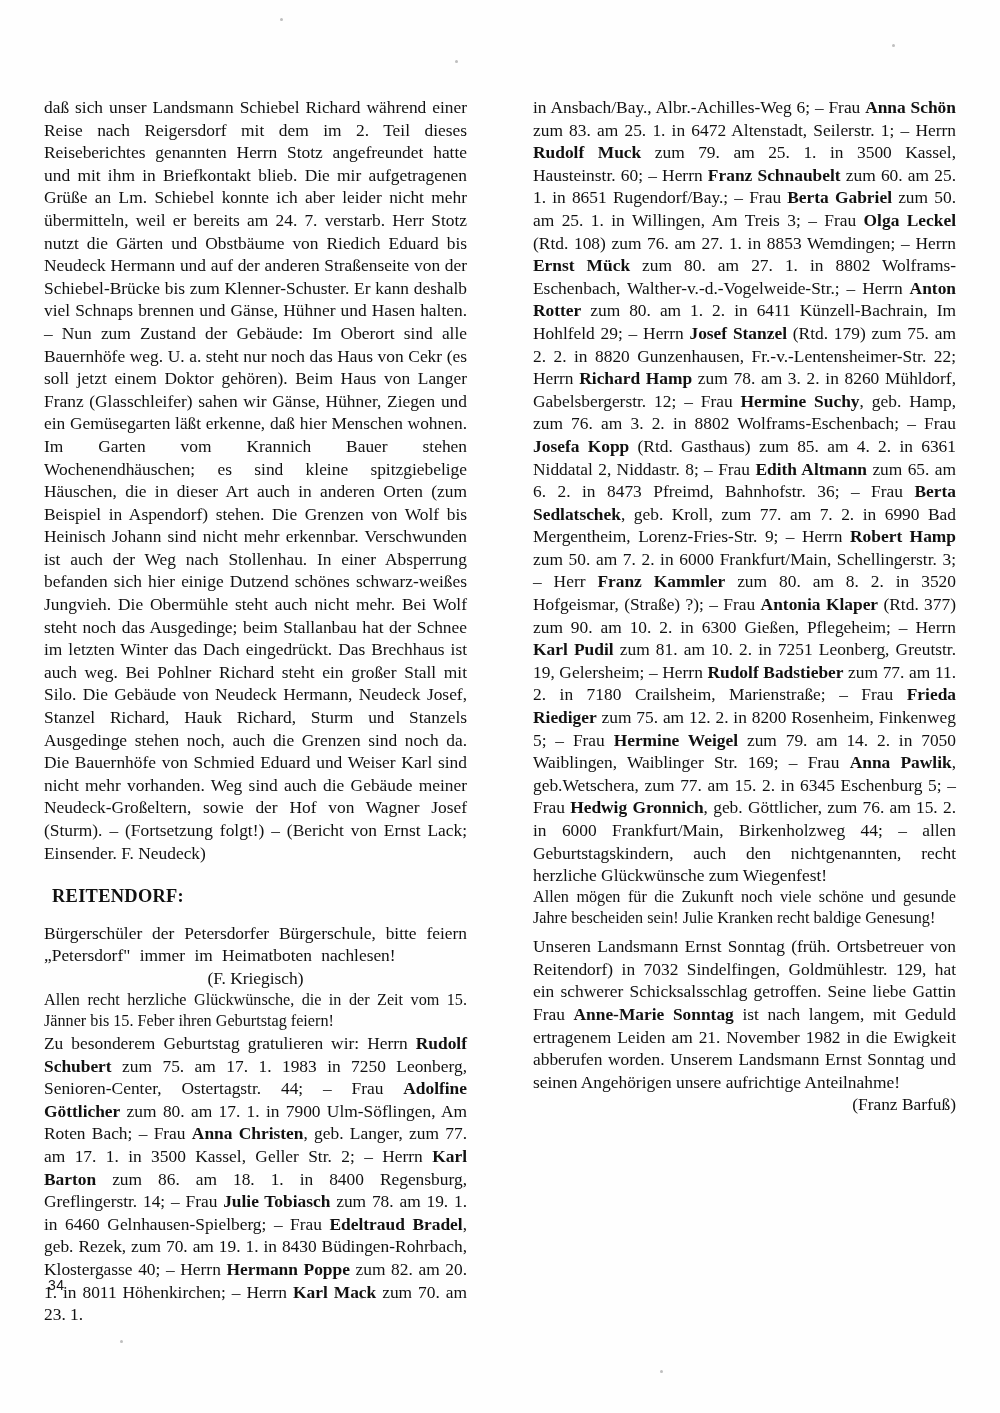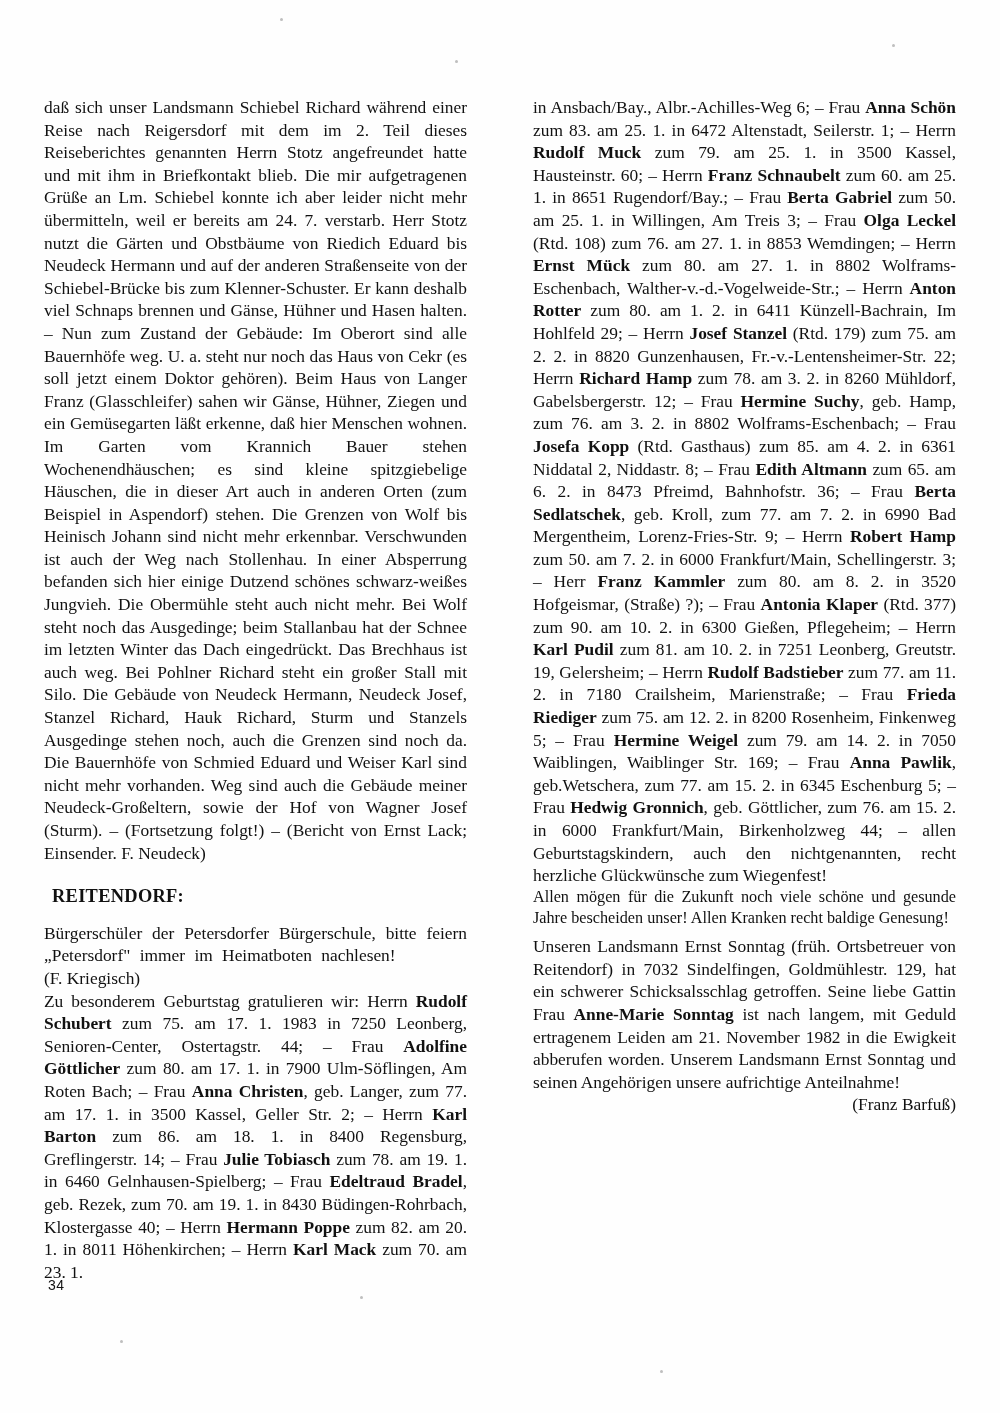--- a/index.html
+++ b/index.html
@@ -88,27 +88,28 @@
   <div class="speck" style="left:660px;top:1370px;width:3px;height:3px;"></div>
 
   <div class="columns">
 
     <div class="col">
       <p>daß sich unser Landsmann Schiebel Richard während einer Reise nach Reigersdorf mit dem im 2. Teil dieses Reiseberichtes genannten Herrn Stotz angefreundet hatte und mit ihm in Briefkontakt blieb. Die mir aufgetragenen Grüße an Lm. Schiebel konnte ich aber leider nicht mehr übermitteln, weil er bereits am 24. 7. verstarb. Herr Stotz nutzt die Gärten und Obstbäume von Riedich Eduard bis Neudeck Hermann und auf der anderen Straßenseite von der Schiebel-Brücke bis zum Klenner-Schuster. Er kann deshalb viel Schnaps brennen und Gänse, Hühner und Hasen halten. – Nun zum Zustand der Gebäude: Im Oberort sind alle Bauernhöfe weg. U. a. steht nur noch das Haus von Cekr (es soll jetzt einem Doktor gehören). Beim Haus von Langer Franz (Glasschleifer) sahen wir Gänse, Hühner, Ziegen und ein Gemüsegarten läßt erkenne, daß hier Menschen wohnen. Im Garten vom Krannich Bauer stehen Wochenendhäuschen; es sind kleine spitzgiebelige Häuschen, die in dieser Art auch in anderen Orten (zum Beispiel in Aspendorf) stehen. Die Grenzen von Wolf bis Heinisch Johann sind nicht mehr erkennbar. Verschwunden ist auch der Weg nach Stollenhau. In einer Absperrung befanden sich hier einige Dutzend schönes schwarz-weißes Jungvieh. Die Obermühle steht auch nicht mehr. Bei Wolf steht noch das Ausgedinge; beim Stallanbau hat der Schnee im letzten Winter das Dach eingedrückt. Das Brechhaus ist auch weg. Bei Pohlner Richard steht ein großer Stall mit Silo. Die Gebäude von Neudeck Hermann, Neudeck Josef, Stanzel Richard, Hauk Richard, Sturm und Stanzels Ausgedinge stehen noch, auch die Grenzen sind noch da. Die Bauernhöfe von Schmied Eduard und Weiser Karl sind nicht mehr vorhanden. Weg sind auch die Gebäude meiner Neudeck-Großeltern, sowie der Hof von Wagner Josef (Sturm). – (Fortsetzung folgt!) – (Bericht von Ernst Lack; Einsender. F. Neudeck)</p>
       <div class="gap"></div>
       <p class="section-head">REITENDORF:</p>
       <div class="gap-sm"></div>
       <p class="spaced2">Bürgerschüler der Petersdorfer Bürgerschule, bitte feiern „Petersdorf" immer im Heimatboten nachlesen!</p>
-      <p style="text-align:left;">(F. Kriegisch)</p>
+      <p style="text-align:center;">(F. Kriegisch)</p>
+      <p class="small">Allen recht herzliche Glückwünsche, die in der Zeit vom 15. Jänner bis 15. Feber ihren Geburtstag feiern!</p>
       <p>Zu besonderem Geburtstag gratulieren wir: Herrn <b>Rudolf Schubert</b> zum 75. am 17. 1. 1983 in 7250 Leonberg, Senioren-Center, Ostertagstr. 44; – Frau <b>Adolfine Göttlicher</b> zum 80. am 17. 1. in 7900 Ulm-Söflingen, Am Roten Bach; – Frau <b>Anna Christen</b>, geb. Langer, zum 77. am 17. 1. in 3500 Kassel, Geller Str. 2; – Herrn <b>Karl Barton</b> zum 86. am 18. 1. in 8400 Regensburg, Greflingerstr. 14; – Frau <b>Julie Tobiasch</b> zum 78. am 19. 1. in 6460 Gelnhausen-Spielberg; – Frau <b>Edeltraud Bradel</b>, geb. Rezek, zum 70. am 19. 1. in 8430 Büdingen-Rohrbach, Klostergasse 40; – Herrn <b>Hermann Poppe</b> zum 82. am 20. 1. in 8011 Höhenkirchen; – Herrn <b>Karl Mack</b> zum 70. am 23. 1.</p>
     </div>
 
     <div class="col">
       <p>in Ansbach/Bay., Albr.-Achilles-Weg 6; – Frau <b>Anna Schön</b> zum 83. am 25. 1. in 6472 Altenstadt, Seilerstr. 1; – Herrn <b>Rudolf Muck</b> zum 79. am 25. 1. in 3500 Kassel, Hausteinstr. 60; – Herrn <b>Franz Schnaubelt</b> zum 60. am 25. 1. in 8651 Rugendorf/Bay.; – Frau <b>Berta Gabriel</b> zum 50. am 25. 1. in Willingen, Am Treis 3; – Frau <b>Olga Leckel</b> (Rtd. 108) zum 76. am 27. 1. in 8853 Wemdingen; – Herrn <b>Ernst Mück</b> zum 80. am 27. 1. in 8802 Wolframs-Eschenbach, Walther-v.-d.-Vogelweide-Str.; – Herrn <b>Anton Rotter</b> zum 80. am 1. 2. in 6411 Künzell-Bachrain, Im Hohlfeld 29; – Herrn <b>Josef Stanzel</b> (Rtd. 179) zum 75. am 2. 2. in 8820 Gunzenhausen, Fr.-v.-Lentensheimer-Str. 22; Herrn <b>Richard Hamp</b> zum 78. am 3. 2. in 8260 Mühldorf, Gabelsbergerstr. 12; – Frau <b>Hermine Suchy</b>, geb. Hamp, zum 76. am 3. 2. in 8802 Wolframs-Eschenbach; – Frau <b>Josefa Kopp</b> (Rtd. Gasthaus) zum 85. am 4. 2. in 6361 Niddatal 2, Niddastr. 8; – Frau <b>Edith Altmann</b> zum 65. am 6. 2. in 8473 Pfreimd, Bahnhofstr. 36; – Frau <b>Berta Sedlatschek</b>, geb. Kroll, zum 77. am 7. 2. in 6990 Bad Mergentheim, Lorenz-Fries-Str. 9; – Herrn <b>Robert Hamp</b> zum 50. am 7. 2. in 6000 Frankfurt/Main, Schellingerstr. 3; – Herr <b>Franz Kammler</b> zum 80. am 8. 2. in 3520 Hofgeismar, (Straße) ?); – Frau <b>Antonia Klaper</b> (Rtd. 377) zum 90. am 10. 2. in 6300 Gießen, Pflegeheim; – Herrn <b>Karl Pudil</b> zum 81. am 10. 2. in 7251 Leonberg, Greutstr. 19, Gelersheim; – Herrn <b>Rudolf Badstieber</b> zum 77. am 11. 2. in 7180 Crailsheim, Marienstraße; – Frau <b>Frieda Riediger</b> zum 75. am 12. 2. in 8200 Rosenheim, Finkenweg 5; – Frau <b>Hermine Weigel</b> zum 79. am 14. 2. in 7050 Waiblingen, Waiblinger Str. 169; – Frau <b>Anna Pawlik</b>, geb.Wetschera, zum 77. am 15. 2. in 6345 Eschenburg 5; – Frau <b>Hedwig Gronnich</b>, geb. Göttlicher, zum 76. am 15. 2. in 6000 Frankfurt/Main, Birkenholzweg 44; – allen Geburtstagskindern, auch den nichtgenannten, recht herzliche Glückwünsche zum Wiegenfest!</p>
-      <p class="small">Allen mögen für die Zukunft noch viele schöne und gesunde Jahre bescheiden unser! Allen Kranken recht baldige Genesung!</p>
+      <p class="small">Allen mögen für die Zukunft noch viele schöne und gesunde Jahre bescheiden sein! Julie Kranken recht baldige Genesung!</p>
       <div class="gap-sm"></div>
       <p>Unseren Landsmann Ernst Sonntag (früh. Ortsbetreuer von Reitendorf) in 7032 Sindelfingen, Goldmühlestr. 129, hat ein schwerer Schicksalsschlag getroffen. Seine liebe Gattin Frau <b>Anne-Marie Sonntag</b> ist nach langem, mit Geduld ertragenem Leiden am 21. November 1982 in die Ewigkeit abberufen worden. Unserem Landsmann Ernst Sonntag und seinen Angehörigen unsere aufrichtige Anteilnahme!</p>
       <p style="text-align:right;">(Franz Barfuß)</p>
     </div>
 
   </div>
 
   <div class="pagenum">34</div>
 
 </div>

